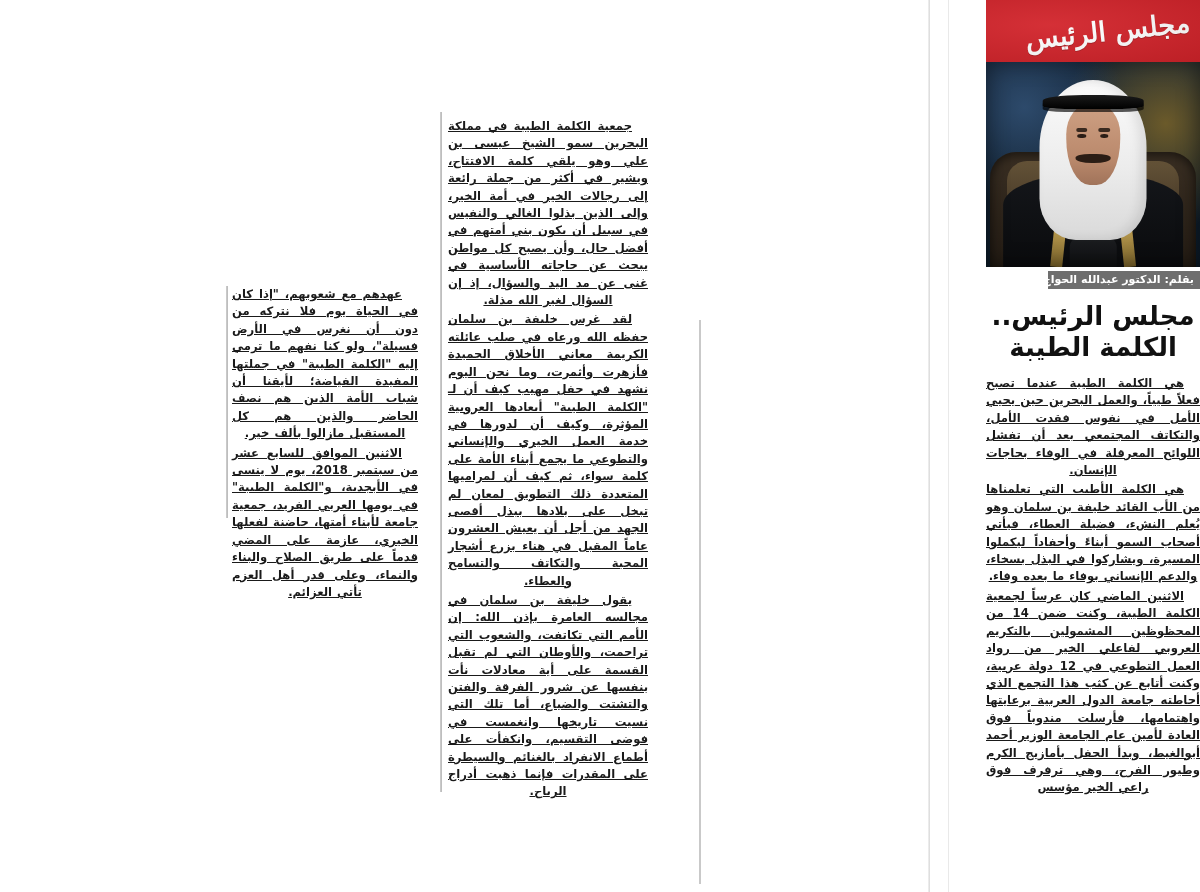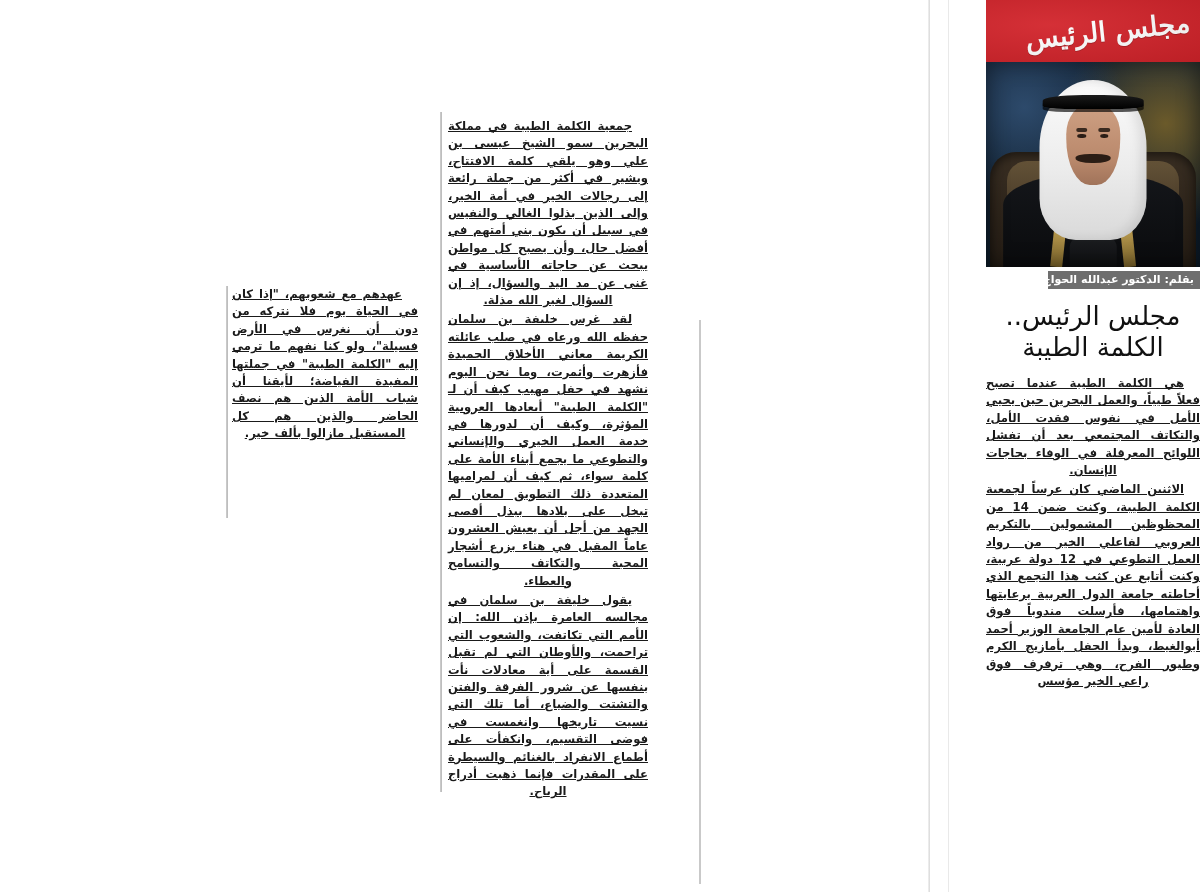--- a/index.html
+++ b/index.html
@@ -266,21 +266,21 @@
     overflow: hidden;
     text-align: center;
     font-family: "DejaVu Sans", "Liberation Sans", sans-serif;
   }
 
   
   .headline {
     margin-top: 12px;
     font-family: "DejaVu Sans", "Liberation Sans", sans-serif;
     font-size: 26px;
-    font-weight: 400;
+    font-weight: 700;
     line-height: 31px;
     color: #111111;
     text-align: center;
     letter-spacing: -0.5px;
   }
   .headline .hl-line { display: block; }
 
   .feature-body {
     margin-top: 12px;
   }
@@ -304,20 +304,21 @@
   <div class="col-rule" style="left:440px; top:112px; height:680px;"></div>
   <div class="col-rule" style="left:670px; top:112px; height:680px; opacity:0;"></div>
 
   <div class="page-edge-right e1"></div>
   <div class="page-edge-right e2"></div>
 
   <div class="feature-rule-left"></div>
 
   <div id="column-left" class="news-col body-text">
     <p>عهدهم مع شعوبهم، "إذا كان في الحياة يوم فلا نتركه من دون أن نغرس في الأرض فسيلة"، ولو كنا نفهم ما ترمي إليه "الكلمة الطيبة" في جملتها المفيدة الفياضة؛ لأيقنا أن شباب الأمة الذين هم نصف الحاضر والذين هم كل المستقبل مازالوا بألف خير.</p>
+    <p>الاثنين الموافق للسابع عشر من سبتمبر 2018، يوم لا ينسى في الأبجدية، و"الكلمة الطيبة" في يومها العربي الفريد، جمعية جامعة لأبناء أمتها، حاضنة لفعلها الخيري، عازمة على المضي قدماً على طريق الصلاح والبناء والنماء، وعلى قدر أهل العزم تأتي العزائم.</p>
   </div>
 
   <div id="column-middle" class="news-col body-text">
     <p>جمعية الكلمة الطيبة في مملكة البحرين سمو الشيخ عيسى بن علي وهو يلقي كلمة الافتتاح، ويشير في أكثر من جملة رائعة إلى رجالات الخير في أمة الخير، وإلى الذين بذلوا الغالي والنفيس في سبيل أن يكون بني أمتهم في أفضل حال، وأن يصبح كل مواطن يبحث عن حاجاته الأساسية في غنى عن مد اليد والسؤال، إذ إن السؤال لغير الله مذلة.</p>
     <p>لقد غرس خليفة بن سلمان حفظه الله ورعاه في صلب عائلته الكريمة معاني الأخلاق الحميدة فأزهرت وأثمرت، وما نحن اليوم نشهد في حفل مهيب كيف أن لـ "الكلمة الطيبة" أبعادها العروبية المؤثرة، وكيف أن لدورها في خدمة العمل الخيري والإنساني والتطوعي ما يجمع أبناء الأمة على كلمة سواء، ثم كيف أن لمراميها المتعددة ذلك التطويق لمعان لم تبخل على بلادها ببذل أقصى الجهد من أجل أن يعيش العشرون عاماً المقبل في هناء بزرع أشجار المحبة والتكاتف والتسامح والعطاء.</p>
     <p>يقول خليفة بن سلمان في مجالسه العامرة بإذن الله: إن الأمم التي تكاتفت، والشعوب التي تراحمت، والأوطان التي لم تقبل القسمة على أية معادلات نأت بنفسها عن شرور الفرقة والفتن والتشتت والضياع، أما تلك التي نسيت تاريخها وانغمست في فوضى التقسيم، وانكفأت على أطماع الانفراد بالغنائم والسيطرة على المقدرات فإنما ذهبت أدراج الرياح.</p>
   </div>
 
   <div id="column-right">
 
@@ -351,18 +352,19 @@
 
     <div class="byline-bar">بقلم: الدكتور عبدالله الحواج</div>
 
     <div class="headline">
       <span class="hl-line">مجلس الرئيس..</span>
       <span class="hl-line">الكلمة الطيبة</span>
     </div>
 
     <div class="feature-body news-col body-text" style="position:static; width:auto;">
       <p>هي الكلمة الطيبة عندما تصبح فعلاً طيباً، والعمل البحرين حين يحيي الأمل في نفوس فقدت الأمل، والتكاتف المجتمعي بعد أن تفشل اللوائح المعرقلة في الوفاء بحاجات الإنسان.</p>
+      <p>هي الكلمة الأطيب التي تعلمناها من الأب القائد خليفة بن سلمان وهو يُعلم النشء، فضيلة العطاء، فيأتي أصحاب السمو أبناءً وأحفاداً ليكملوا المسيرة، ويشاركوا في البذل بسخاء، والدعم الإنساني بوفاء ما بعده وفاء.</p>
       <p>الاثنين الماضي كان عرساً لجمعية الكلمة الطيبة، وكنت ضمن 14 من المحظوظين المشمولين بالتكريم العروبي لفاعلي الخير من رواد العمل التطوعي في 12 دولة عربية، وكنت أتابع عن كثب هذا التجمع الذي أحاطته جامعة الدول العربية برعايتها واهتمامها، فأرسلت مندوباً فوق العادة لأمين عام الجامعة الوزير أحمد أبوالغيط، وبدأ الحفل بأمازيج الكرم وطيور الفرح، وهي ترفرف فوق راعي الخير مؤسس</p>
     </div>
 
   </div>
 
 </div>
 
 </body></html>

